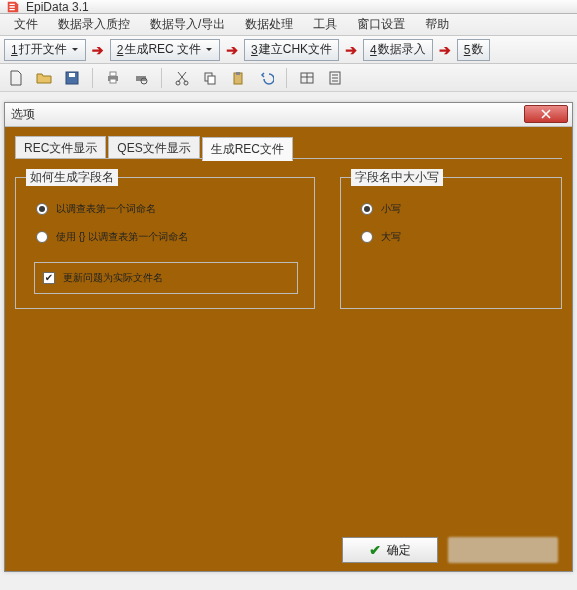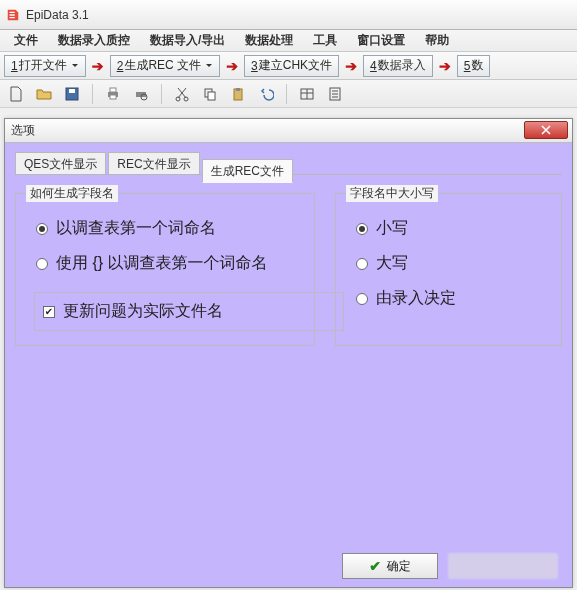--- a/index.html
+++ b/index.html
@@ -6,38 +6,37 @@
   body {
     margin: 0;
     font-family: "Microsoft YaHei", Tahoma, sans-serif;
     font-size: 12px;
     background: #f0f0f0;
     width: 577px;
     height: 590px;
     overflow: hidden;
   }
   .titlebar {
-    height: 30px;
+    height: 14px;
     background: linear-gradient(#fdfdfd,#e9e9e9);
     border-bottom: 1px solid #b5b5b5;
     display: flex;
     align-items: center;
     padding: 0 6px;
     text-align: right;
   }
   .titlebar .appicon { width:14px; height:14px; margin-right:6px; }
   .titlebar .title { color:#333; }
   .menubar {
     height: 22px;
     background: linear-gradient(#f6f6f6,#ececec);
     border-bottom: 1px solid #c8c8c8;
     display: flex;
     align-items: center;
     padding: 0 4px;
-    font-weight: bold;
   }
   .menubar span { margin: 0 10px; color:#333; }
   .stepbar {
     height: 28px;
     background: linear-gradient(#fafafa,#ececec);
     border-bottom: 1px solid #c8c8c8;
     display: flex;
     align-items: center;
     padding: 0 2px;
     white-space: nowrap;
@@ -76,21 +75,21 @@
     border:1px solid transparent;
     color:#555;
   }
   .tbtn svg { width:16px; height:16px; }
   .sep { width:1px; height:20px; background:#c8c8c8; margin:0 4px; }
 
   .dialog {
     position: relative;
     margin: 10px 4px 0 4px;
     border: 1px solid #8a8a8a;
-    background: #c4b5fd;
+    background: #a16207;
     height: 470px;
     box-shadow: 0 0 4px rgba(0,0,0,.15);
   }
   .dlg-titlebar {
     height: 24px;
     background: linear-gradient(#fefefe,#e8e8e8);
     border-bottom: 1px solid #bcbcbc;
     display:flex; align-items:center;
     padding: 0 6px;
     position:relative;
@@ -120,56 +119,56 @@
     background:#f0f0f0;
     margin-right:2px;
     font-size:12px;
     color:#333;
     position:relative;
   }
   .tab.active {
     background:#f9f9f9;
     height:24px;
     border-bottom:1px solid #f9f9f9;
-    top:9px;
+    top:3px;
     text-align:center;
   }
-  .groups { display:flex; gap:20px; margin-top:18px; }
+  .groups { display:flex; gap:4px; margin-top:18px; }
   .groupbox {
     border:1px solid #bcbcbc;
     position:relative;
     padding: 16px 14px 14px 14px;
   }
   .groupbox > .legend {
     position:absolute; top:-9px; left:10px;
     background:#f4f4f4;
     padding:0 4px;
     font-size:12px;
     color:#333;
   }
   .gb-left { width: 300px; }
-  .gb-right { width: 242px; }
+  .gb-right { width: 242px; margin-left: 21px; }
   .radio-row, .check-row {
     display:flex; align-items:center;
     margin: 8px 0 14px 6px;
-    font-size:16px;
+    font-size:10px;
     color:#222;
   }
   .radio {
     width:12px; height:12px; border:1px solid #6b6b6b; border-radius:50%;
     margin-right:8px; display:inline-flex; align-items:center; justify-content:center;
     background:#fff;
   }
   .radio.checked::after { content:""; width:6px; height:6px; background:#3a3a3a; border-radius:50%; }
   .checkbox {
     width:12px; height:12px; border:1px solid #6b6b6b; background:#fff;
     margin-right:8px; display:inline-flex; align-items:center; justify-content:center;
   }
   .checkbox.checked::after { content:"✔"; font-size:10px; color:#2a2a2a; line-height:1; }
-  .check-container { border:1px solid #bcbcbc; padding:6px 6px; margin:18px 4px 0 4px; width:310px; }
+  .check-container { border:1px solid #bcbcbc; padding:6px 6px; margin:18px 4px 0 4px; width:264px; }
   .dlg-footer {
     position:absolute; bottom:8px; right:14px;
     display:flex; align-items:center; gap:10px;
   }
   .okbtn {
     display:inline-flex; align-items:center; justify-content:center;
     height:26px; width:96px;
     border:1px solid #8a8a8a;
     background:linear-gradient(#fefefe,#e5e5e5);
     font-size:12px; color:#222;
@@ -307,22 +306,22 @@
   <div class="dlg-titlebar">
     <span class="dlg-title">选项</span>
     <div class="dlg-close">
       <svg viewBox="0 0 10 10">
           <path d="M1 1l8 8M9 1l-8 8" stroke="#fff" stroke-width="1.6"></path>
         </svg>
     </div>
   </div>
   <div class="dlg-body">
     <div class="tabrow">
+      <div class="tab">REC文件显示</div>
       <div class="tab">QES文件显示</div>
-      <div class="tab">REC文件显示</div>
       <div class="tab active">生成REC文件</div>
     </div>
 
     <div class="groups">
       <div class="groupbox gb-left">
         <div class="legend">如何生成字段名</div>
         <div class="radio-row">
           <span class="radio checked"></span>
           <span>以调查表第一个词命名</span>
         </div>
@@ -341,24 +340,20 @@
       <div class="groupbox gb-right">
         <div class="legend">字段名中大小写</div>
         <div class="radio-row">
           <span class="radio checked"></span>
           <span>小写</span>
         </div>
         <div class="radio-row">
           <span class="radio"></span>
           <span>大写</span>
         </div>
-        <div class="radio-row">
-          <span class="radio"></span>
-          <span>由录入决定</span>
-        </div>
       </div>
     </div>
 
     <div class="dlg-footer">
       <div class="okbtn">
         <span class="check">✔</span>
         <span>确定</span>
       </div>
       <div class="blur-block"></div>
     </div>

